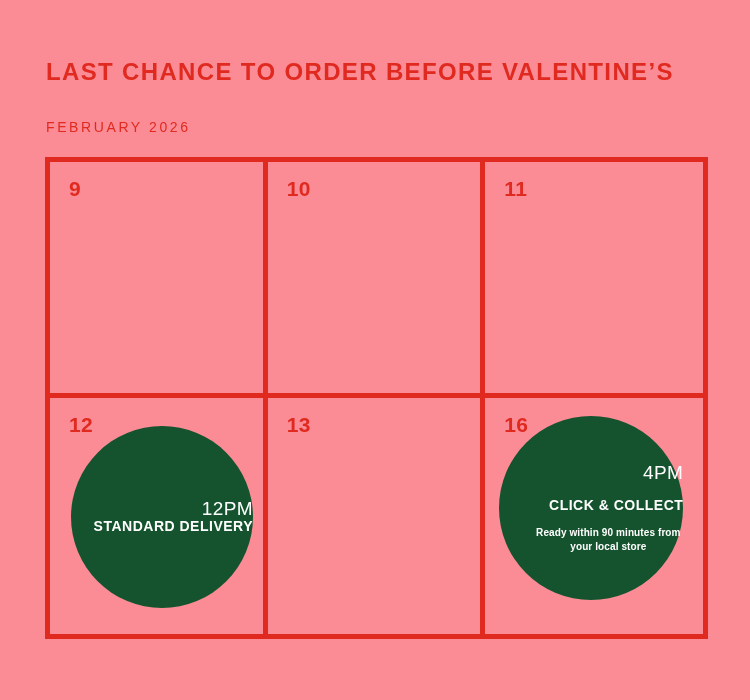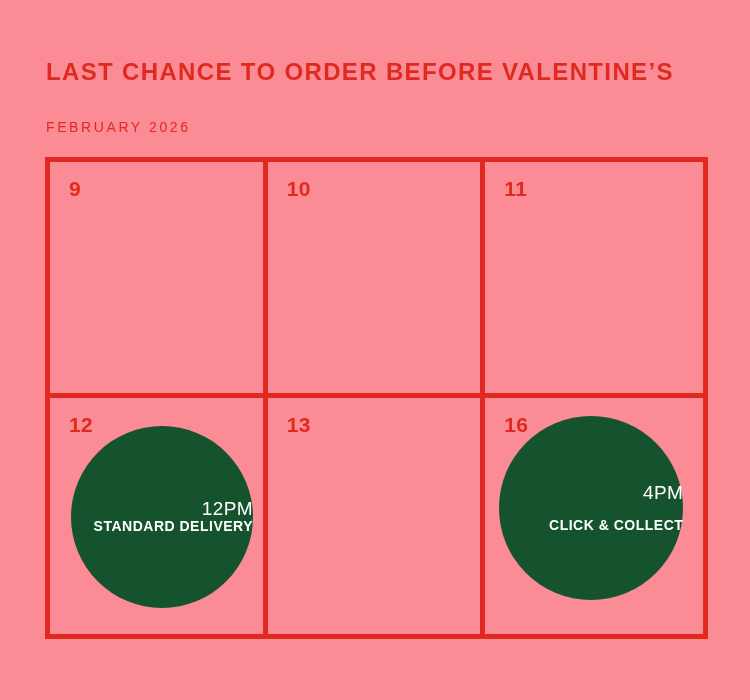--- a/index.html
+++ b/index.html
@@ -159,17 +159,18 @@
 
     <div class="day-cell row-last">
       <span class="day-number">13</span>
     </div>
 
     <div class="day-cell col-last row-last">
       <span class="day-number">16</span>
       <div class="badge badge-clickcollect">
         <span class="badge-time">4PM</span>
         <span class="badge-title">CLICK &amp; COLLECT</span>
+        <span class="badge-note">Ready within 90 minutes from your local store</span>
       </div>
     </div>
 
   </div>
 </div>
 
 </body></html>

